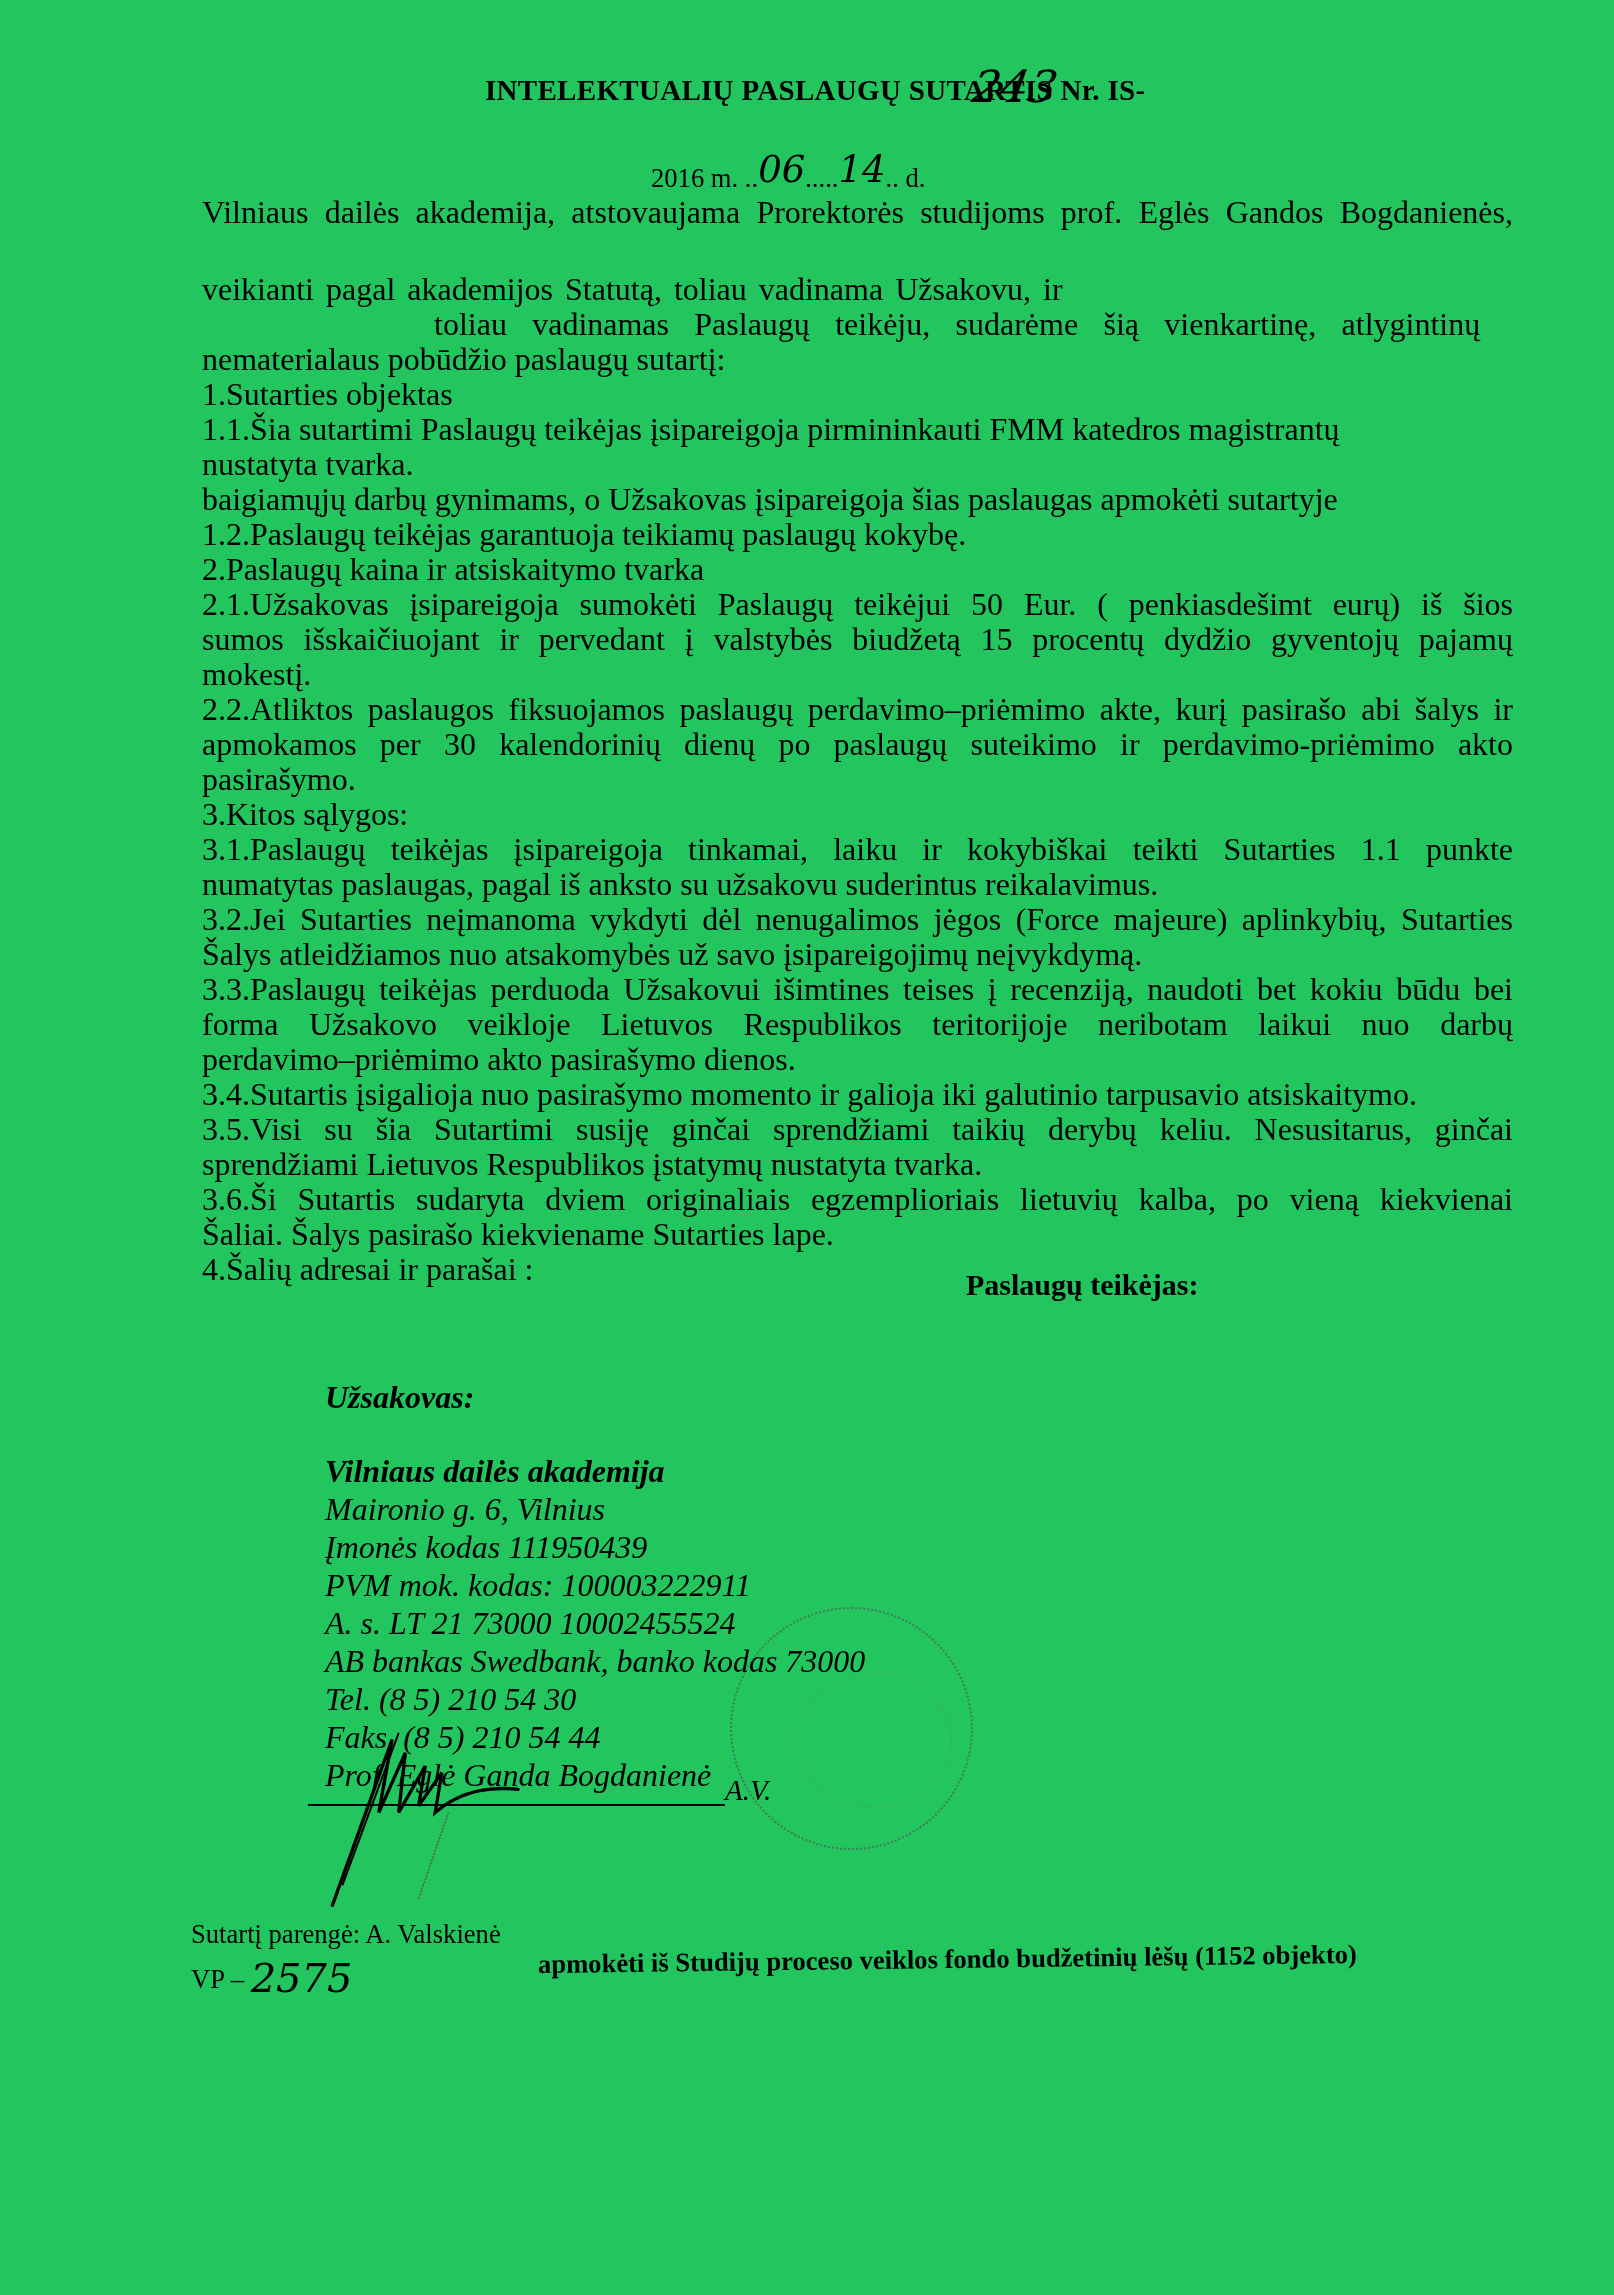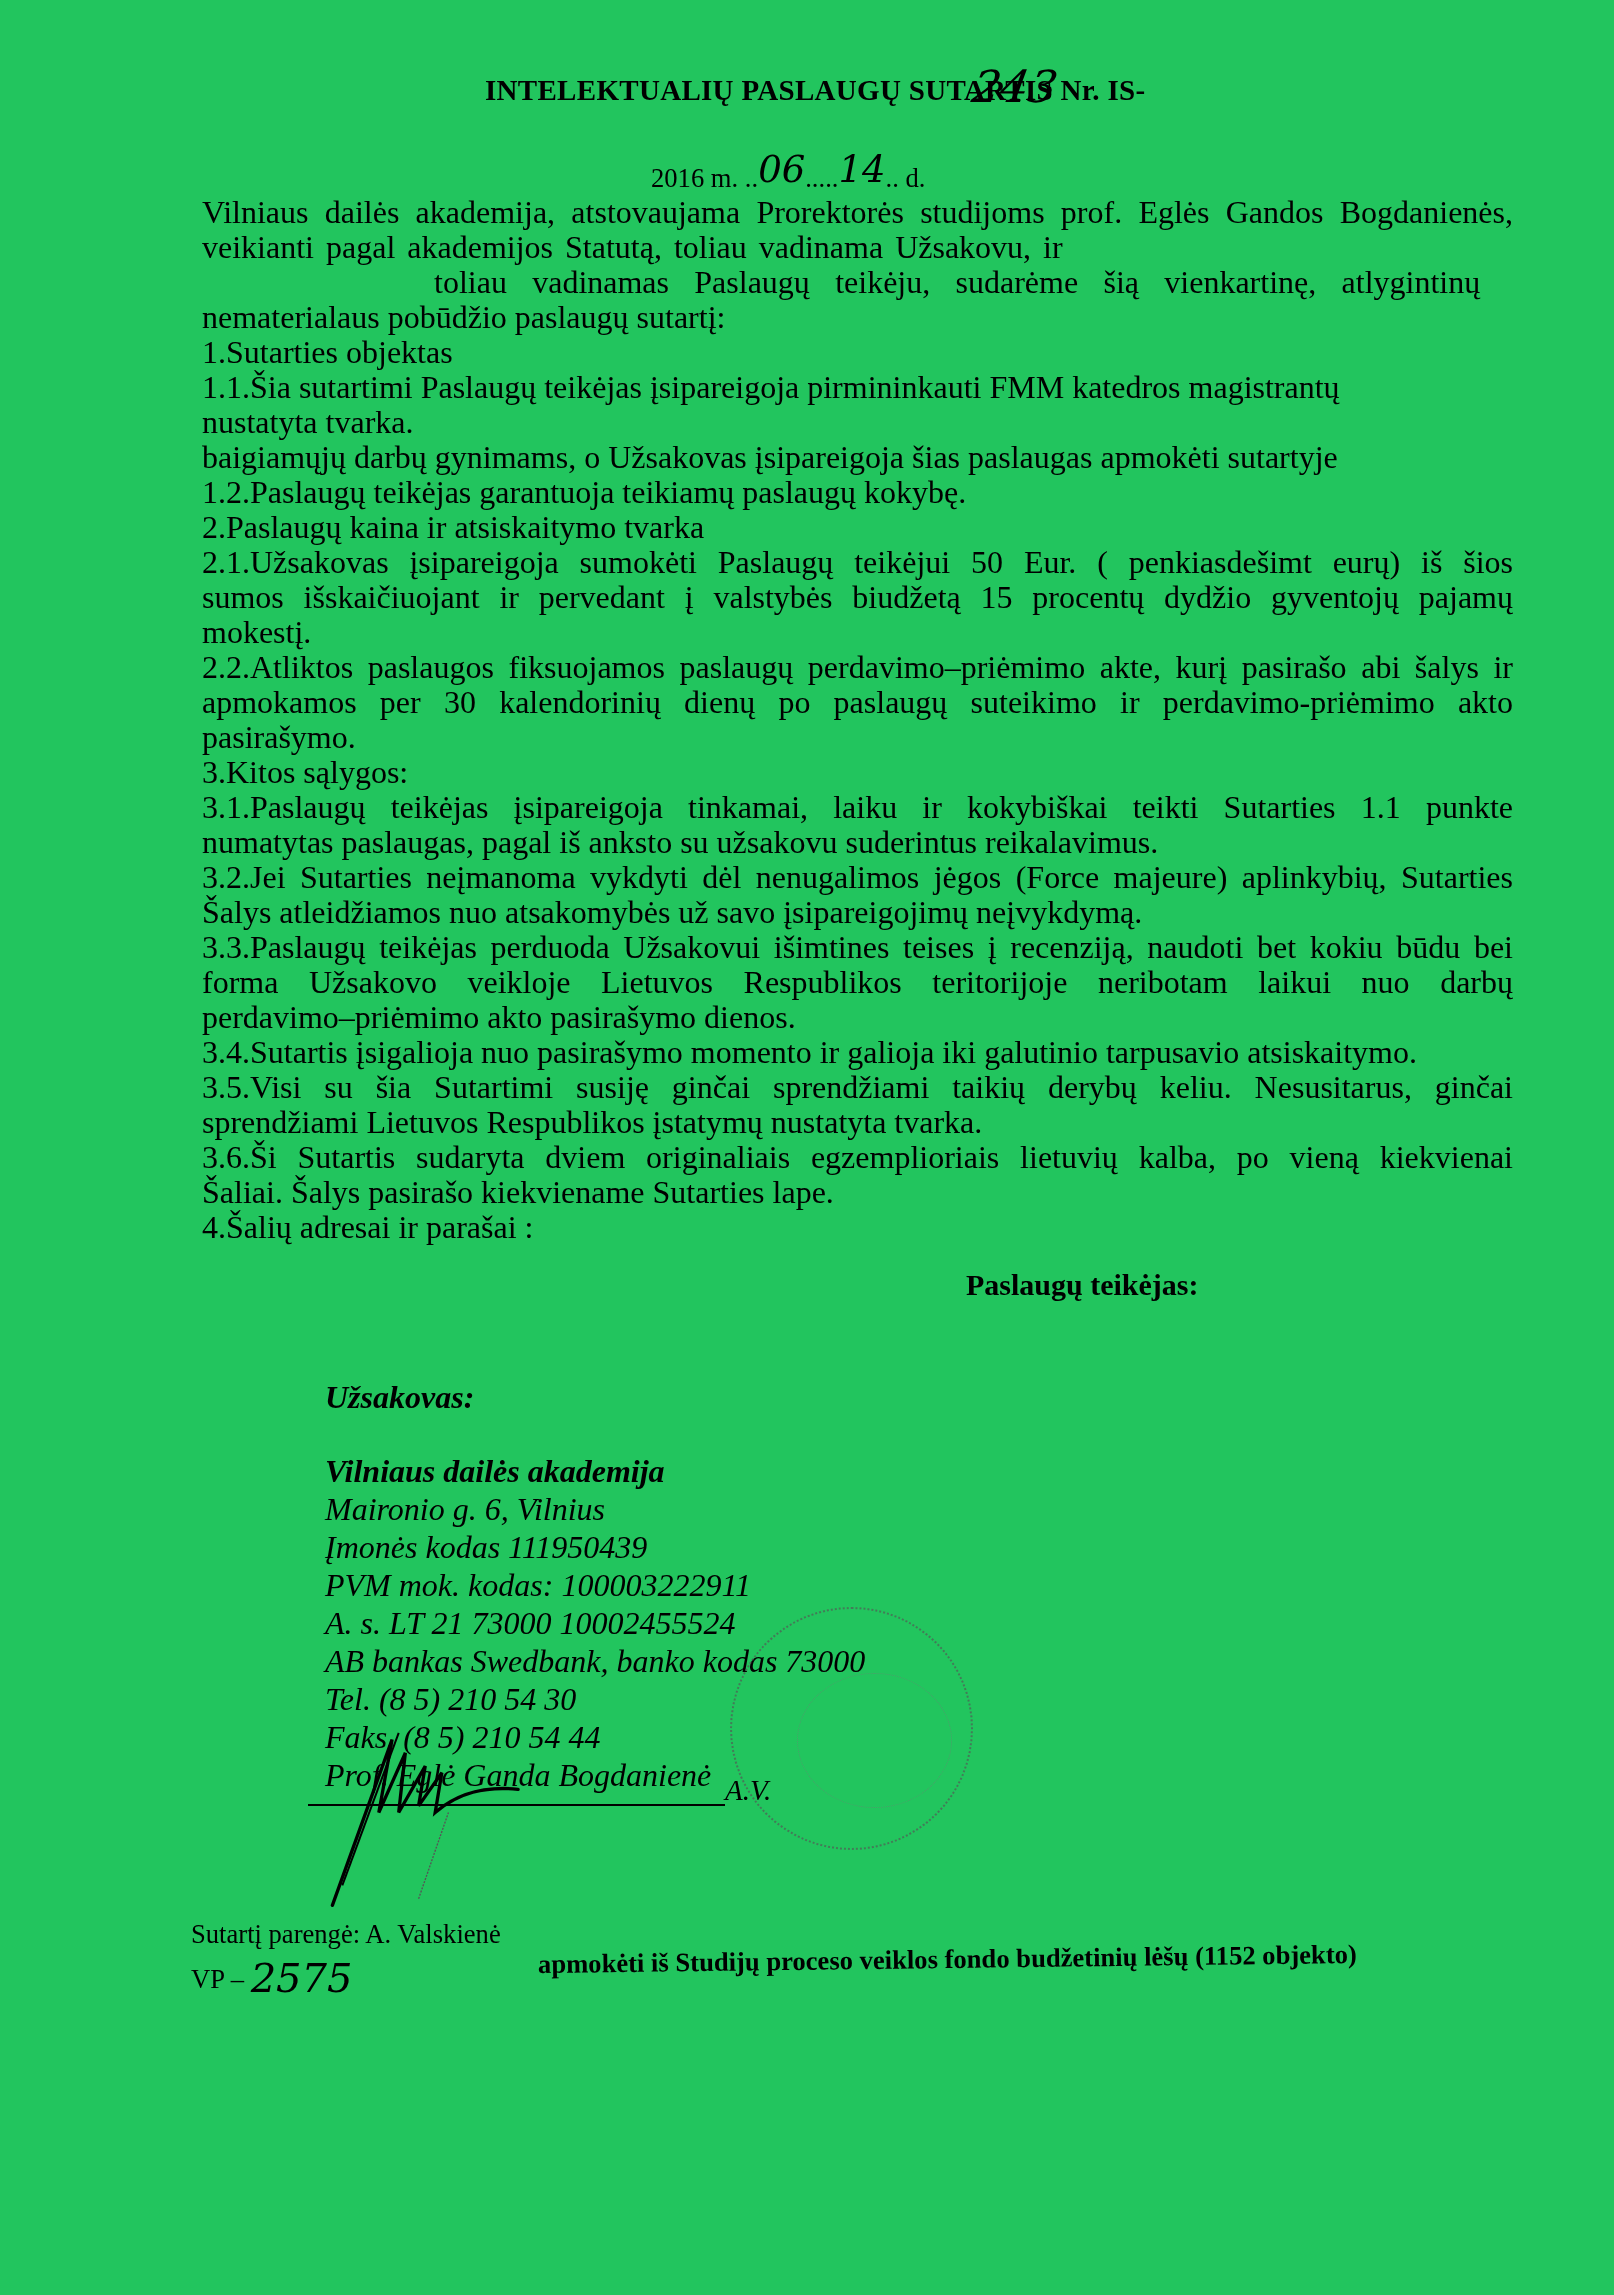--- a/index.html
+++ b/index.html
@@ -33,21 +33,21 @@
 
   <div class="abs title">INTELEKTUALIŲ PASLAUGŲ SUTARTIS Nr. IS-</div>
   <div class="abs title-num hand">243</div>
 
   <div class="abs date">
     <span>2016 m. ..</span><span class="hw hand">06</span><span>.....</span><span class="hw hand">14</span><span>.. d.</span>
   </div>
 
   <div class="body" style="top:195px;">
     <span class="jl">Vilniaus dailės akademija, atstovaujama Prorektorės studijoms prof. Eglės Gandos Bogdanienės,</span>
-    <span class="line" style="word-spacing:4px;"><span>veikianti pagal akademijos Statutą, toliau vadinama Užsakovu, ir</span></span>
+    <span class="line" style="word-spacing:4px;margin-top:42px;"><span>veikianti pagal akademijos Statutą, toliau vadinama Užsakovu, ir</span></span>
     <span class="line" style="padding-left:232px; word-spacing:17.3px;"><span>toliau vadinamas Paslaugų teikėju, sudarėme šią vienkartinę, atlygintinų</span></span>
     <span class="line">nematerialaus pobūdžio paslaugų sutartį:</span>
 
     <span class="line"><span>1.</span><b>Sutarties objektas</b></span>
     <span class="line"><span>1.1.Šia sutartimi Paslaugų teikėjas įsipareigoja </span><b>pirmininkauti FMM katedros magistrantų</b></span>
     <span class="line">nustatyta tvarka.</span>
     <span class="line"><b>baigiamųjų darbų gynimams,</b><span> o Užsakovas įsipareigoja šias paslaugas apmokėti sutartyje</span></span>
     <span class="line">1.2.Paslaugų teikėjas garantuoja teikiamų paslaugų kokybę.</span>
 
     <span class="line"><b>2.Paslaugų kaina ir atsiskaitymo tvarka</b></span>

